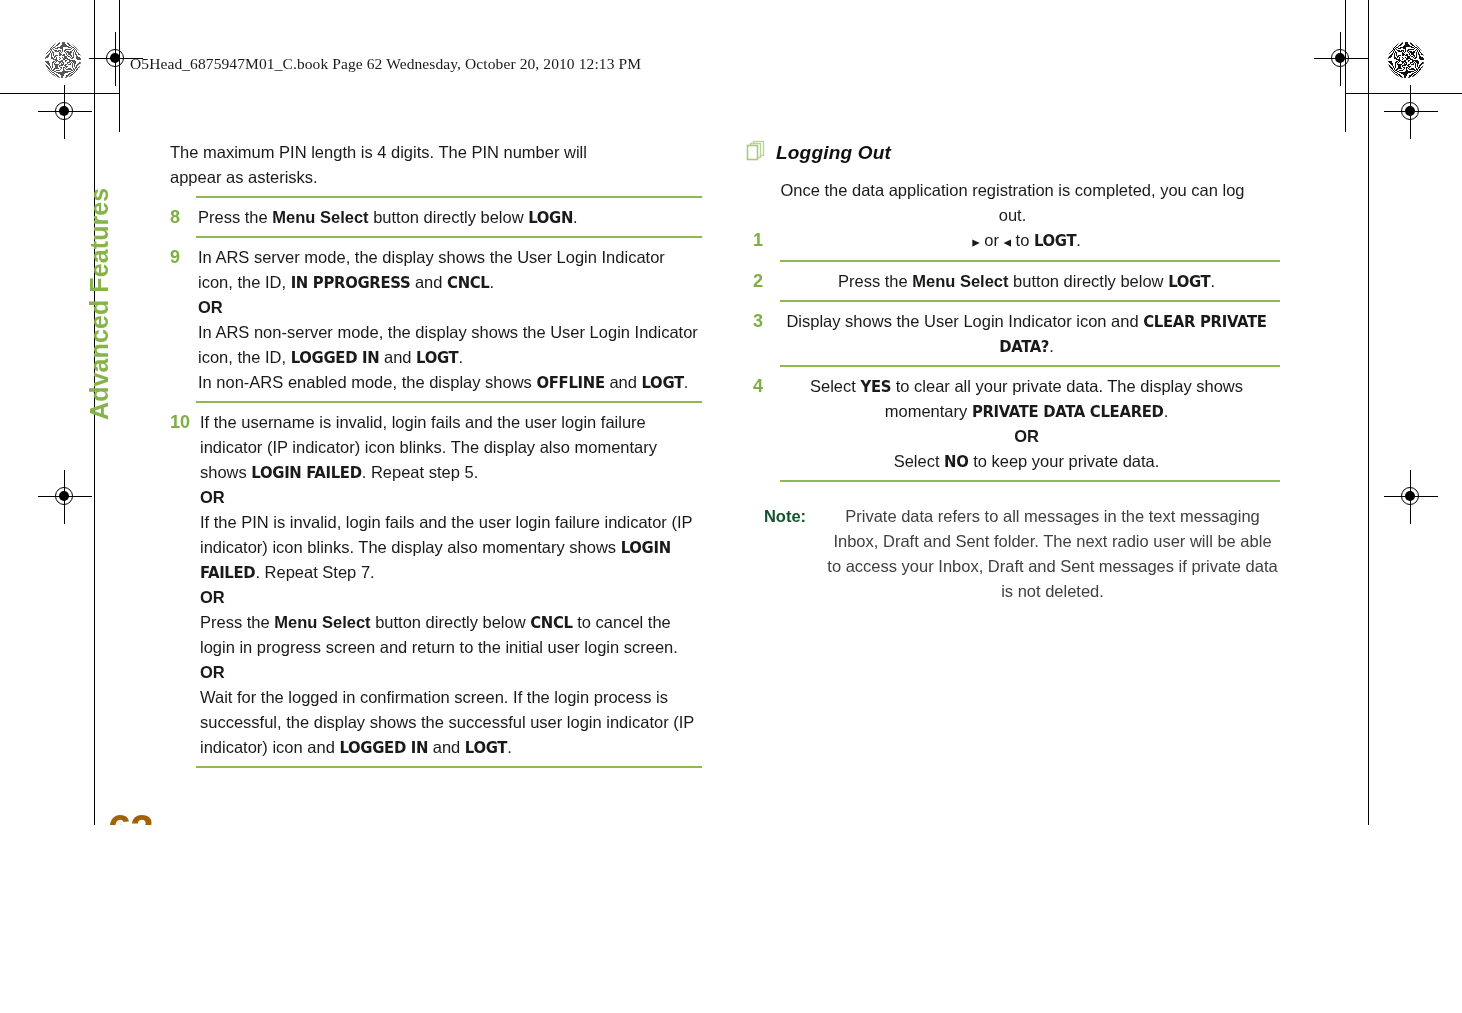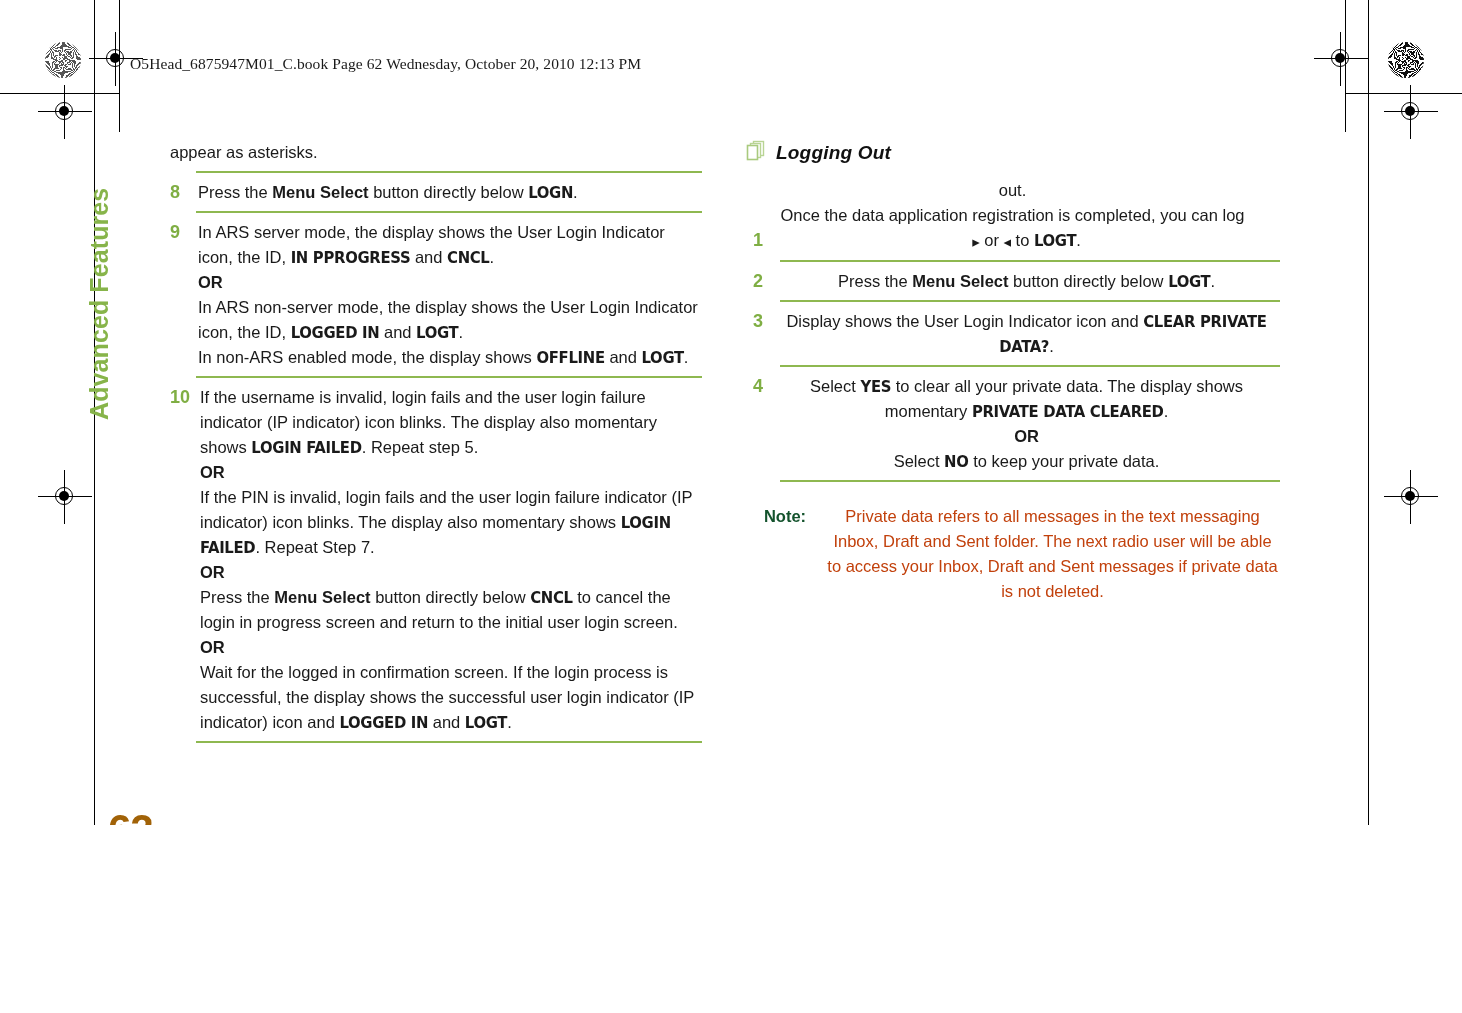--- a/index.html
+++ b/index.html
@@ -222,21 +222,21 @@
     width: 80px;
     font-size: 16.5px;
     font-weight: bold;
     line-height: 25px;
     color: #14532d;
   }
   .note-body {
     flex: 1 1 auto;
     font-size: 16.5px;
     line-height: 25px;
-    color: #c2410c;
+    color: #404040;
   }
 </style>
 </head>
 <body>
 
 <div id="page">
 
   <div class="crop-line v" style="left:94px; top:0; height:1013px;"></div>
   <div class="crop-line v" style="left:119px; top:0; height:132px;"></div>
   <div class="crop-line v" style="left:1345px; top:0; height:132px;"></div>
@@ -319,20 +319,21 @@
   <div class="slug" style="left:130px; top:55px;">O5Head_6875947M01_C.book  Page 62  Wednesday, October 20, 2010  12:13 PM</div>
 
   <div class="side-tab">Advanced Features</div>
   <div class="folio">62</div>
   <div class="lang-box"></div>
   <div class="lang-label">English</div>
 
   <div class="col col-left">
 
     <div class="intro-block">
+      <div class="para">The maximum PIN length is 4 digits. The PIN number will</div>
       <div class="para">appear as asterisks.</div>
     </div>
 
     <div class="rule indent-l"></div>
 
     <div class="step">
       <div class="step-num">8</div>
       <div class="step-body"><span>Press the </span><span class="b">Menu Select</span><span> button directly below </span><span class="disp">LOGN</span><span>.</span></div>
     </div>
 
@@ -359,22 +360,22 @@
       <span class="pages-icon">
         <svg width="22" height="22" viewBox="0 0 22 22" aria-hidden="true">
           <rect x="8.5" y="1.5" width="10" height="14" fill="#ffffff" stroke="#b9d494" stroke-width="1.4"></rect>
           <rect x="5.5" y="3.5" width="10" height="14" fill="#ffffff" stroke="#b9d494" stroke-width="1.4"></rect>
           <rect x="2.5" y="5.5" width="10" height="14" fill="#ffffff" stroke="#a9ca7e" stroke-width="1.6"></rect>
         </svg>
       </span>
       <span class="title">Logging Out</span>
     </div>
 
+    <div class="para">Once the data application registration is completed, you can log</div>
     <div class="para">out.</div>
-    <div class="para">Once the data application registration is completed, you can log</div>
 
 
     <div class="step">
       <div class="step-num">1</div>
       <div class="step-body"><span class="arrow-g">▸</span><span> or </span><span class="arrow-g">◂</span><span> to </span><span class="disp">LOGT</span><span>.</span></div>
     </div>
 
     <div class="rule indent-r"></div>
 
     <div class="step">

